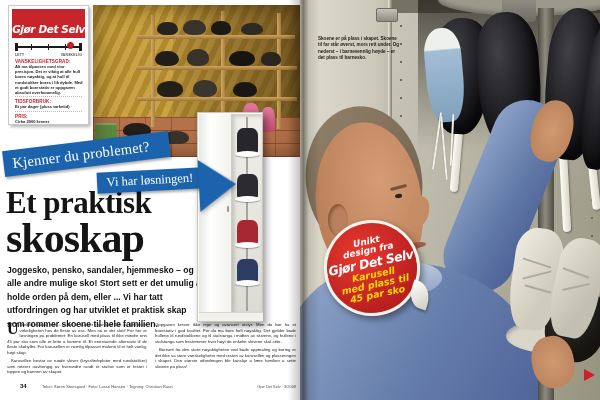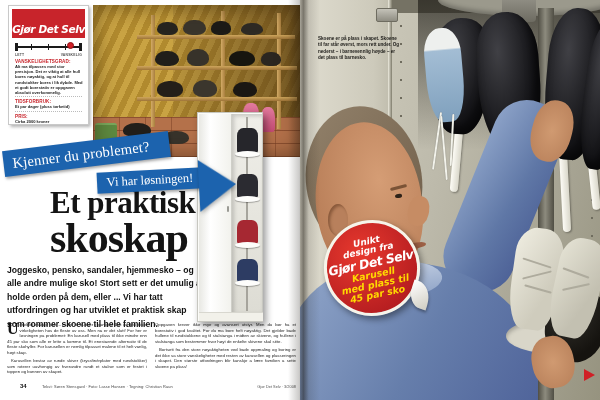--- a/index.html
+++ b/index.html
@@ -56,21 +56,21 @@
   
   .ribbon{background:#1c63ae;color:#fff;font-family:"Liberation Serif",serif;
     display:flex;align-items:center;box-shadow:1px 2px 3px rgba(0,0,0,.35);z-index:6;}
   #ribbon-problem{left:3px;top:141px;width:167px;height:26px;transform:rotate(-7deg);
     font-size:14.5px;padding-left:9px;letter-spacing:.2px;}
   #ribbon-solution{left:97px;top:170px;width:106px;height:21px;transform:rotate(-3deg);
     font-size:12.5px;justify-content:center;}
   #ribbon-arrowhead{left:199px;top:159px;width:0;height:0;border-left:37px solid #1c63ae;
     border-top:26px solid transparent;border-bottom:26px solid transparent;
     transform:rotate(-3deg);z-index:6;filter:drop-shadow(1px 2px 2px rgba(0,0,0,.3));}
-  #headline{left:6px;top:186px;color:#141414;font-family:"Liberation Serif",serif;z-index:4;margin-left:44px;}
+  #headline{left:6px;top:186px;color:#141414;font-family:"Liberation Serif",serif;z-index:4;}
   #headline .h1{font-weight:bold;font-size:31px;line-height:33px;letter-spacing:-.5px;}
   #headline .h2{font-weight:bold;font-size:42px;line-height:38px;letter-spacing:-1px;}
   #standfirst{left:7px;top:264px;width:197px;font:bold 8.6px "Liberation Sans",sans-serif;
     line-height:13.4px;color:#121212;z-index:4;}
 
   
   .bodycol{top:322px;font-size:4.3px;line-height:5.5px;color:#222;text-align:justify;z-index:4;}
   .bodycol p{margin:0 0 3px 0;}
   .bodycol p.indent{text-indent:4px;margin:0;}
   #bodycol1{left:7px;width:140px;}

